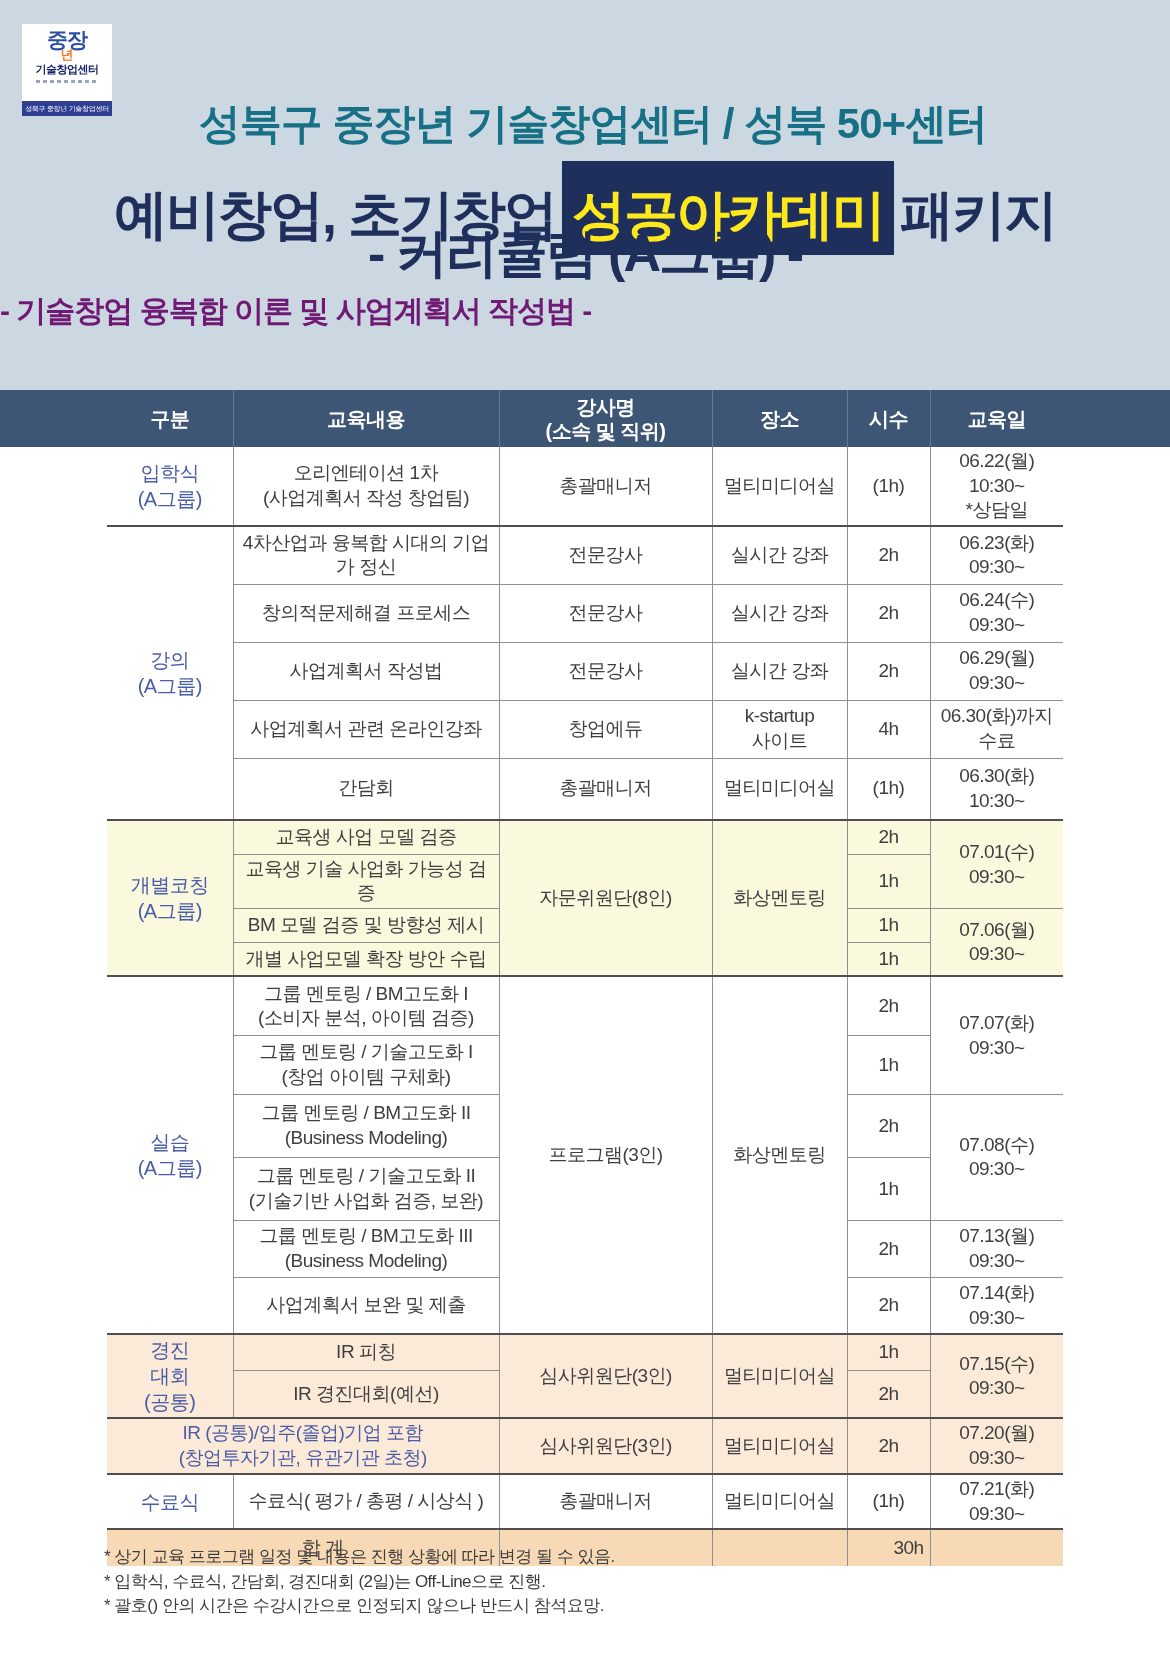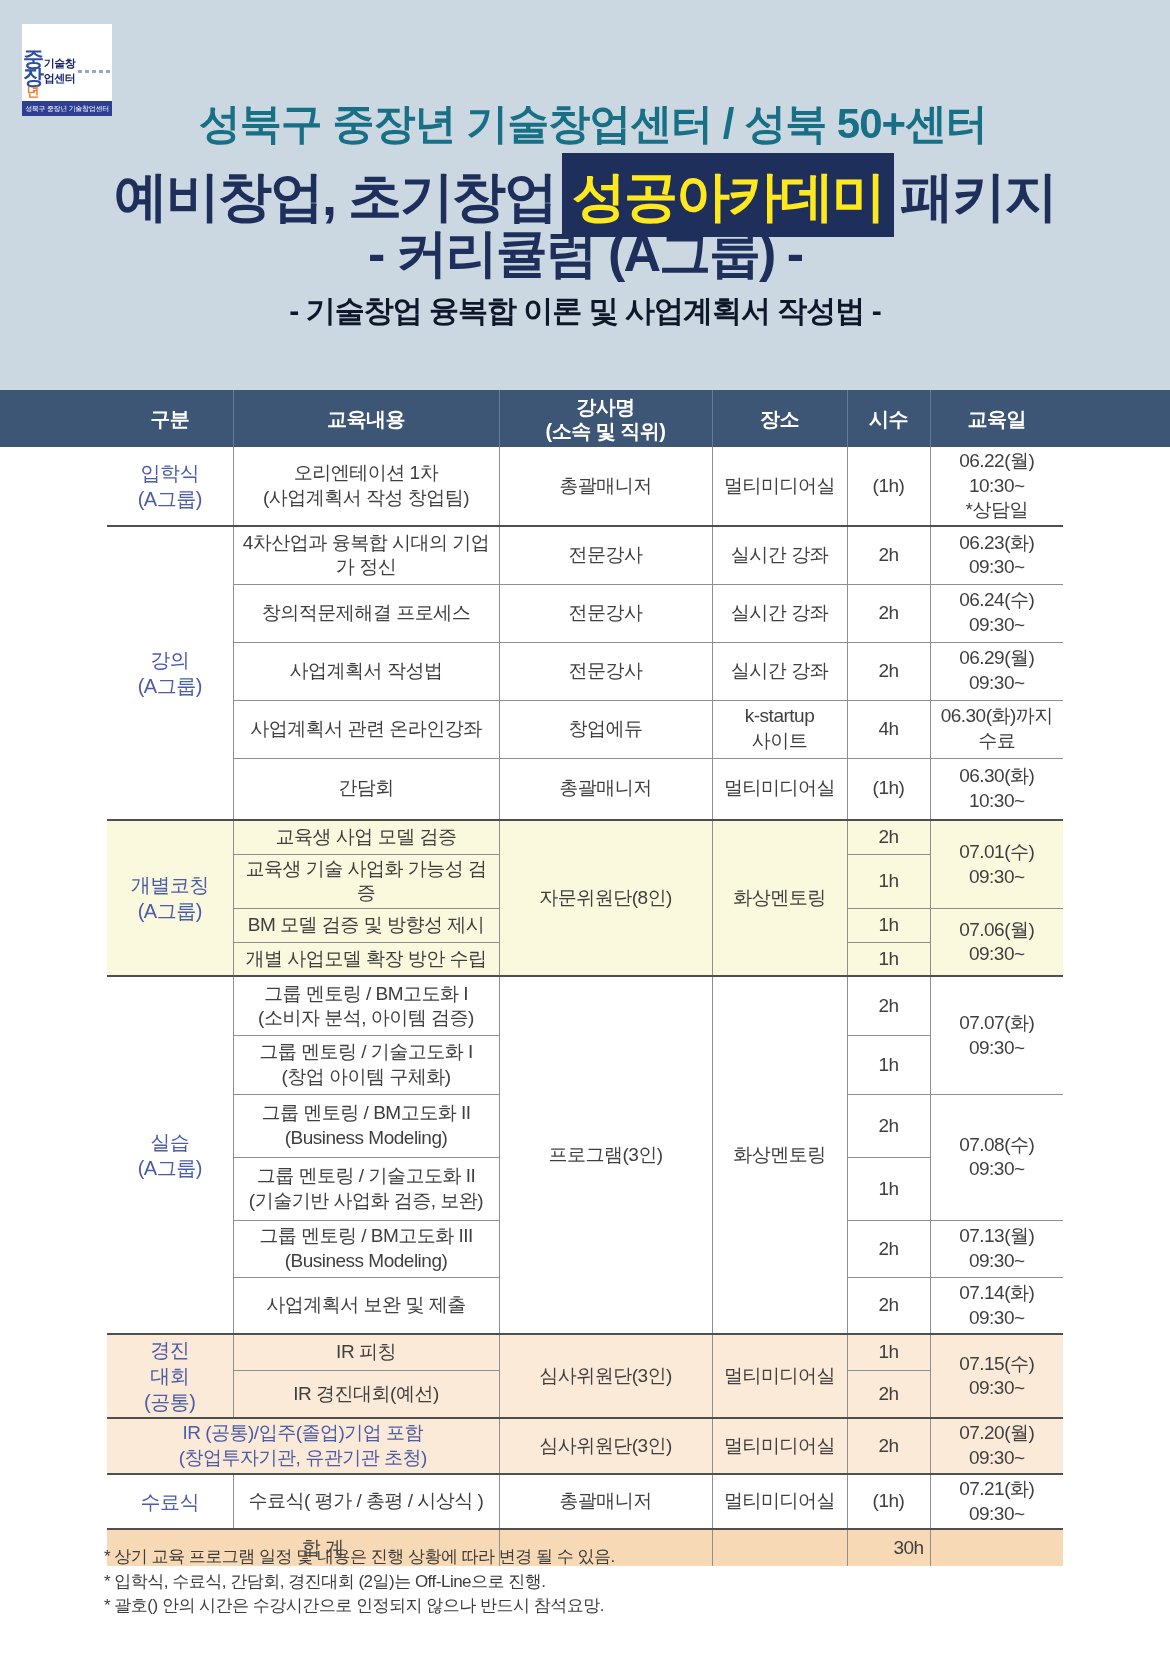--- a/index.html
+++ b/index.html
@@ -5,35 +5,35 @@
   * { margin:0; padding:0; box-sizing:border-box; }
   html,body { width:1170px; }
   body { font-family:"Liberation Sans","DejaVu Sans",sans-serif; background:#ffffff; }
   .page { position:relative; width:1170px; height:1655px; background:#ffffff; overflow:hidden; }
 
   
   .top-zone { position:absolute; left:0; top:0; width:1170px; height:390px; background:#ccd8e1; }
   .header-band { position:absolute; left:0; top:390px; width:1170px; height:57px; background:#3e5676; }
 
   
-  .logo { position:absolute; left:22px; top:24px; width:90px; height:92px; background:#ffffff; display:flex; align-items:center; }
+  .logo { position:absolute; left:22px; top:24px; width:90px; height:92px; background:#ffffff; display:flex; flex-direction:column; align-items:center; }
   .logo-mark { margin-top:7px; line-height:0.85; text-align:center; font-weight:bold; }
   .logo-mark .lm-top { display:block; font-size:21px; color:#2b4ea2; letter-spacing:-1px; }
   .logo-mark .lm-bottom { display:block; font-size:13px; color:#f07c28; }
   .logo-name { margin-top:2px; font-size:11px; font-weight:bold; color:#16246b; letter-spacing:-0.5px; }
   .logo-dots { margin-top:3px; width:62px; height:3px;
     background:repeating-linear-gradient(90deg,#9aa5c0 0 4px,transparent 4px 7px); }
   .logo-banner { position:absolute; left:0; bottom:0; width:100%; background:#2e3f93; color:#ffffff; font-size:7px; text-align:center; padding:3px 0 2px; letter-spacing:-0.3px; }
 
   
   .t1 { position:absolute; left:0; top:96px; width:100%; text-align:center; font-size:42px; font-weight:bold; color:#177086; letter-spacing:-1px;padding-left:16px; }
   .t2 { position:absolute; left:0; top:153px; width:100%; text-align:center; font-size:54px; font-weight:bold; color:#1e2f5c; letter-spacing:-2px; }
-  .t2 .hl { background:#1e2f5c; color:#ffe81c; padding:8px 10px 3px; margin:0 6px; display:inline-block; }
+  .t2 .hl { background:#1e2f5c; color:#ffe81c; padding:18px 10px 3px; margin:8px 6px; display:inline-block; }
   .t3 { position:absolute; left:0; top:219px; width:100%; text-align:center; font-size:52px; font-weight:bold; color:#1e2f5c; letter-spacing:-2px; }
-  .sub { position:absolute; left:0; top:291px; width:100%; text-align:center; font-size:30px; font-weight:600; color:#0f172a; letter-spacing:-1px; }
+  .sub { position:absolute; left:0; top:291px; width:100%; text-align:left; font-size:30px; font-weight:600; color:#701a75; letter-spacing:-1px; }
 
   
   table.curriculum { position:absolute; left:107px; top:390px; width:956px; border-collapse:collapse; table-layout:fixed; border:hidden; }
   .curriculum th { height:57px; background:transparent; color:#ffffff; font-size:20px; font-weight:600; text-align:center; vertical-align:middle; white-space:pre-line; line-height:1.2; border-left:1px solid #64799a; border-bottom:none; letter-spacing:-0.5px; }
   .curriculum td { border:1px solid #8f8f8f; background:#ffffff; color:#3f3f3f; font-size:19px; text-align:center; vertical-align:middle; white-space:pre-line; line-height:1.3; padding:2px 4px; letter-spacing:-0.5px; }
   .curriculum tbody tr:first-child td { border-top-style:hidden; }
   .curriculum tr.sec td { border-top:2px solid #4f4f4f; }
   .curriculum td.gubun { color:#4b5ca8; font-size:20px; }
   .curriculum td.blue { color:#4b5ca8; }
   .curriculum tr.yellow td { background:#faf8dd; }

